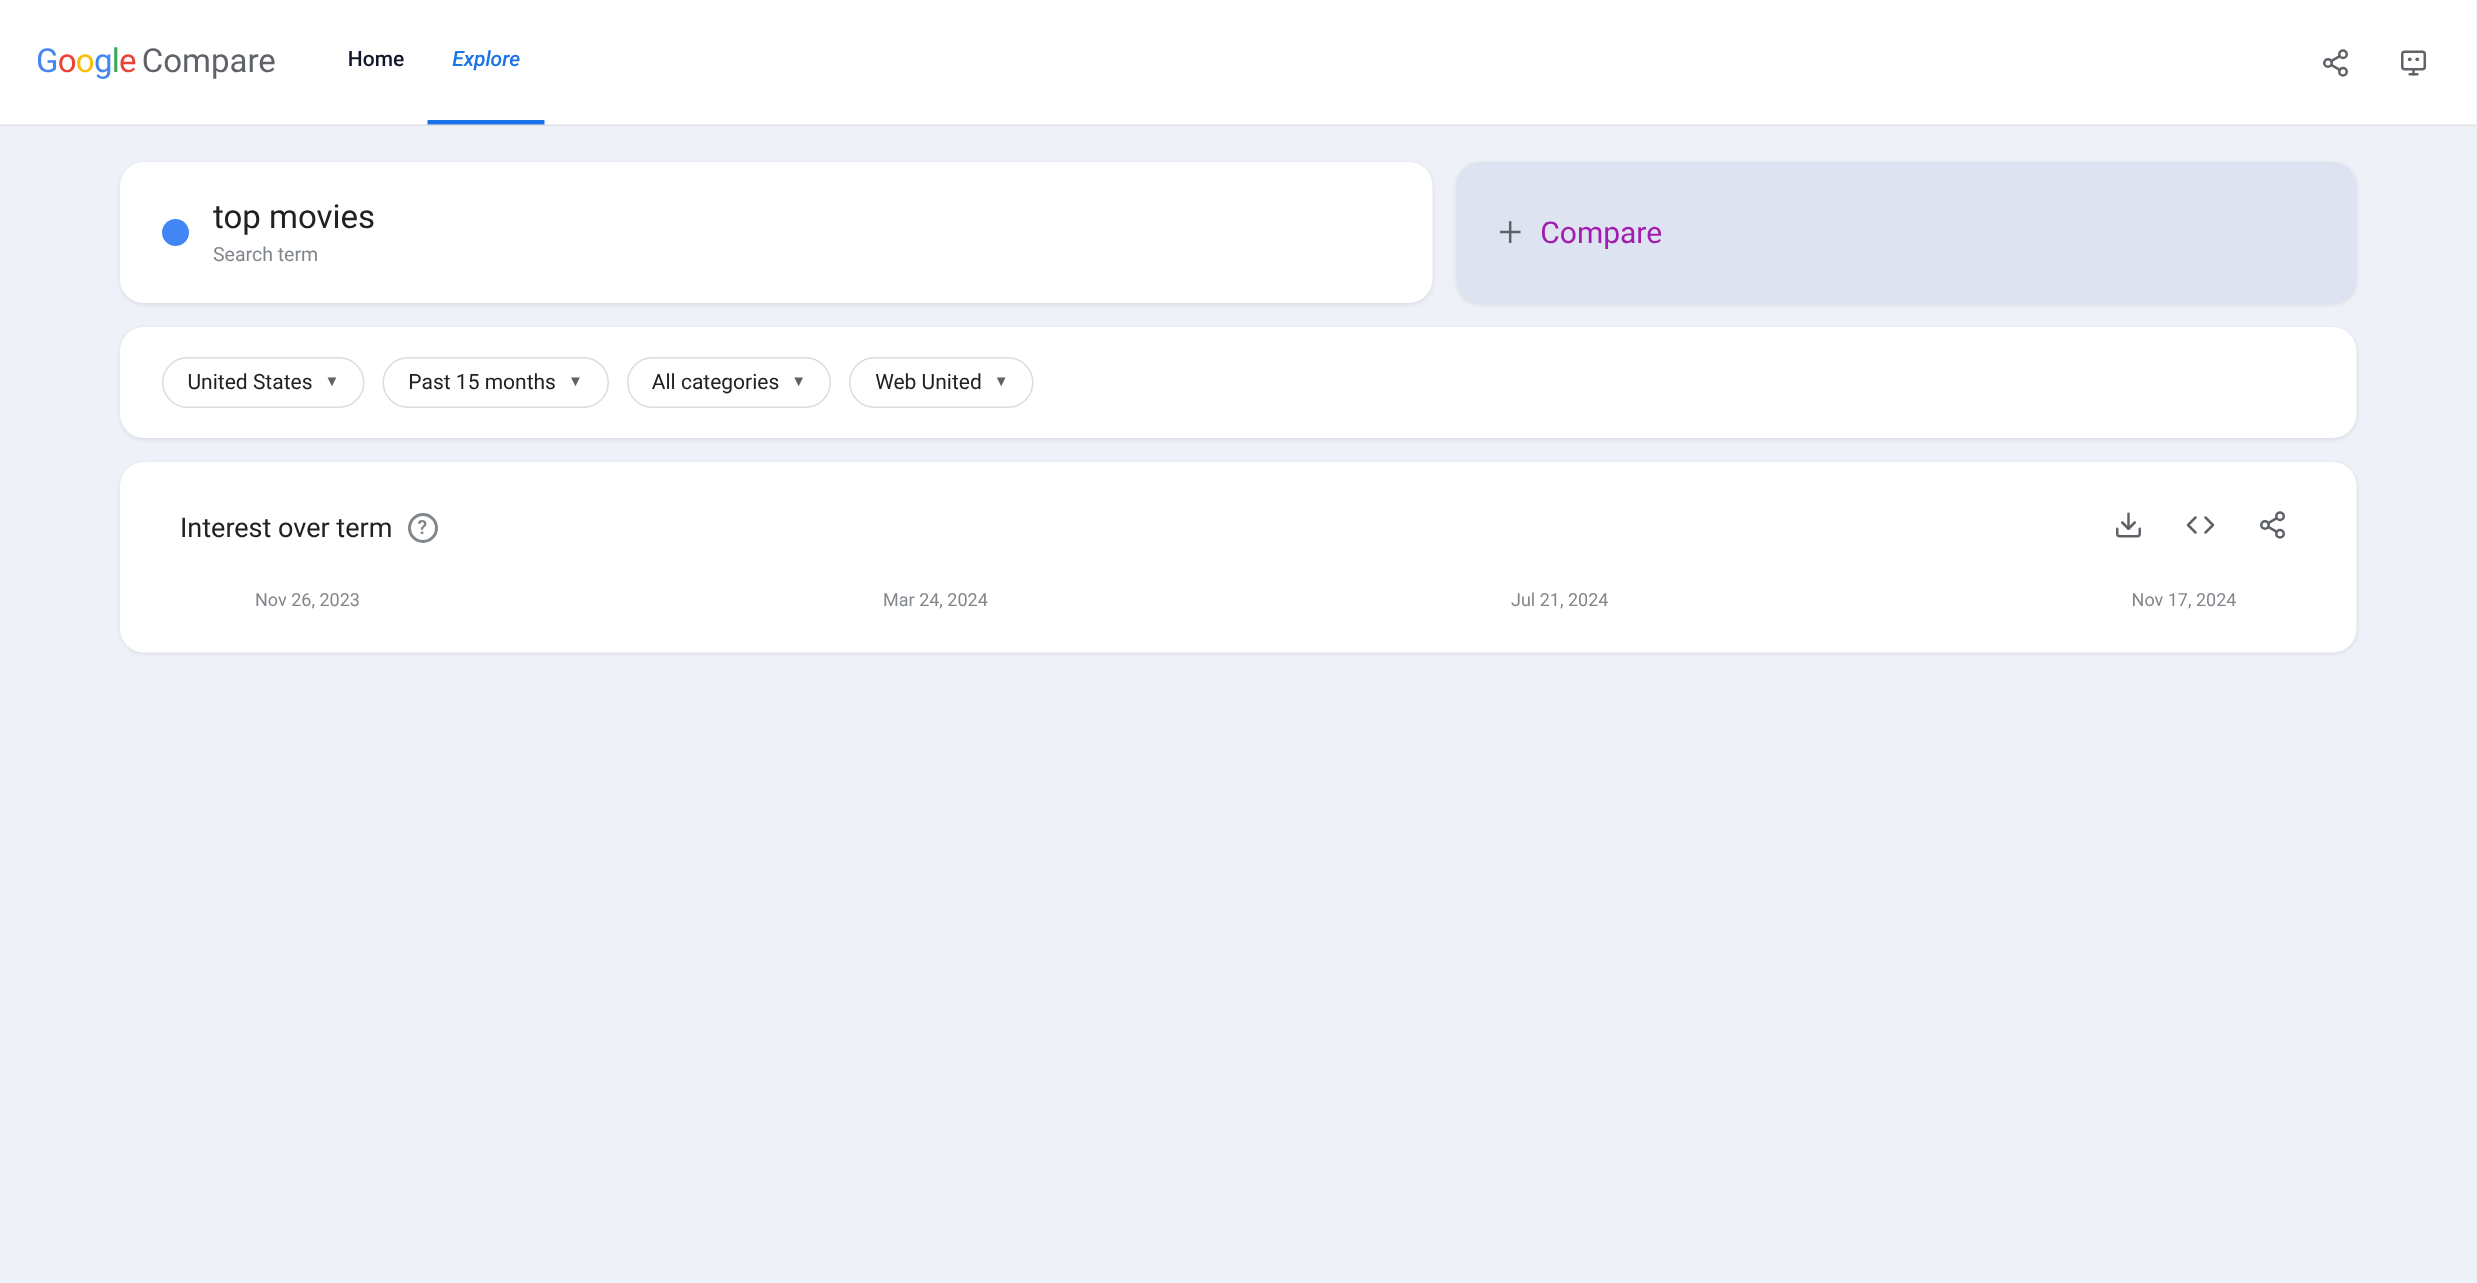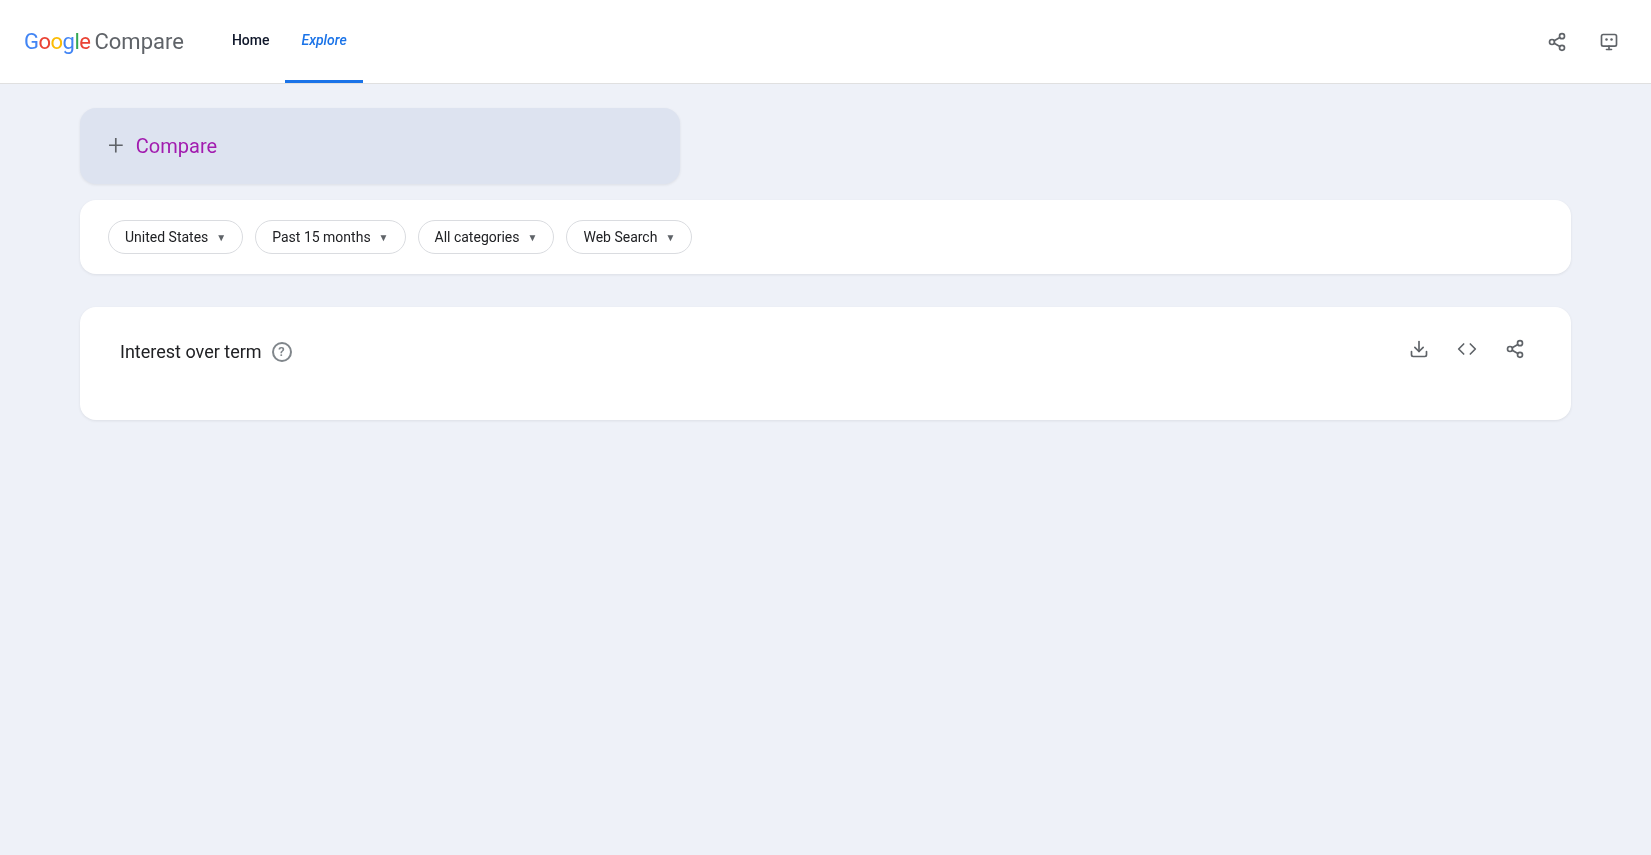--- a/index.html
+++ b/index.html
@@ -147,21 +147,21 @@
     }
 
     
     .filter-row {
       background: #fff;
       border-radius: 16px;
       padding: 20px 28px;
       display: flex;
       gap: 12px;
       align-items: center;
-      margin-bottom: 33px;
+      margin-bottom: 16px;
       box-shadow: 0 1px 3px rgba(0,0,0,0.08);
     }
     .filter-btn {
       display: flex;
       align-items: center;
       gap: 8px;
       border: 1px solid #dadce0;
       border-radius: 24px;
       padding: 8px 16px;
       background: #fff;
@@ -279,41 +279,48 @@
         <line x1="9" y1="9" x2="9" y2="9" stroke-width="3"></line>
           <line x1="15" y1="9" x2="15" y2="9" stroke-width="3"></line>
       </svg>
     </button>
   </div>
 </header>
 
 <div class="main">
 
   <div class="search-row">
+    <div class="search-card">
+      <div class="search-dot" style="background:#4285F4;"></div>
+      <div class="search-term-info">
+        <div class="search-term-text">top movies</div>
+        <div class="search-term-label">Search term</div>
+      </div>
+    </div>
     <div class="compare-card">
       <span class="compare-plus">+</span>
       <span class="compare-text">Compare</span>
     </div>
   </div>
 
   <div class="filter-row">
     <button class="filter-btn">
       <span>United States</span>
       <span class="filter-chevron">▼</span>
     </button>
     <button class="filter-btn">
       <span>Past 15 months</span>
       <span class="filter-chevron">▼</span>
     </button>
     <button class="filter-btn">
       <span>All categories</span>
       <span class="filter-chevron">▼</span>
     </button>
     <button class="filter-btn">
-      <span>Web Search</span>
+      <span>Web United</span>
       <span class="filter-chevron">▼</span>
     </button>
   </div>
 
   <div class="chart-card">
     <div class="chart-header">
       <div class="chart-title-row">
         <span class="chart-title">Interest over term</span>
         <div class="help-icon">?</div>
       </div>
@@ -337,14 +344,20 @@
               <circle cx="6" cy="12" r="3"></circle>
               <circle cx="18" cy="19" r="3"></circle>
             <line x1="8.59" y1="13.51" x2="15.42" y2="17.49"></line>
               <line x1="15.41" y1="6.51" x2="8.59" y2="10.49"></line>
           </svg>
         </button>
       </div>
     </div>
 
 
+    <div class="x-labels">
+      <span class="x-label">Nov 26, 2023</span>
+      <span class="x-label">Mar 24, 2024</span>
+      <span class="x-label">Jul 21, 2024</span>
+      <span class="x-label">Nov 17, 2024</span>
+    </div>
   </div>
 </div>
 
 </body></html>

